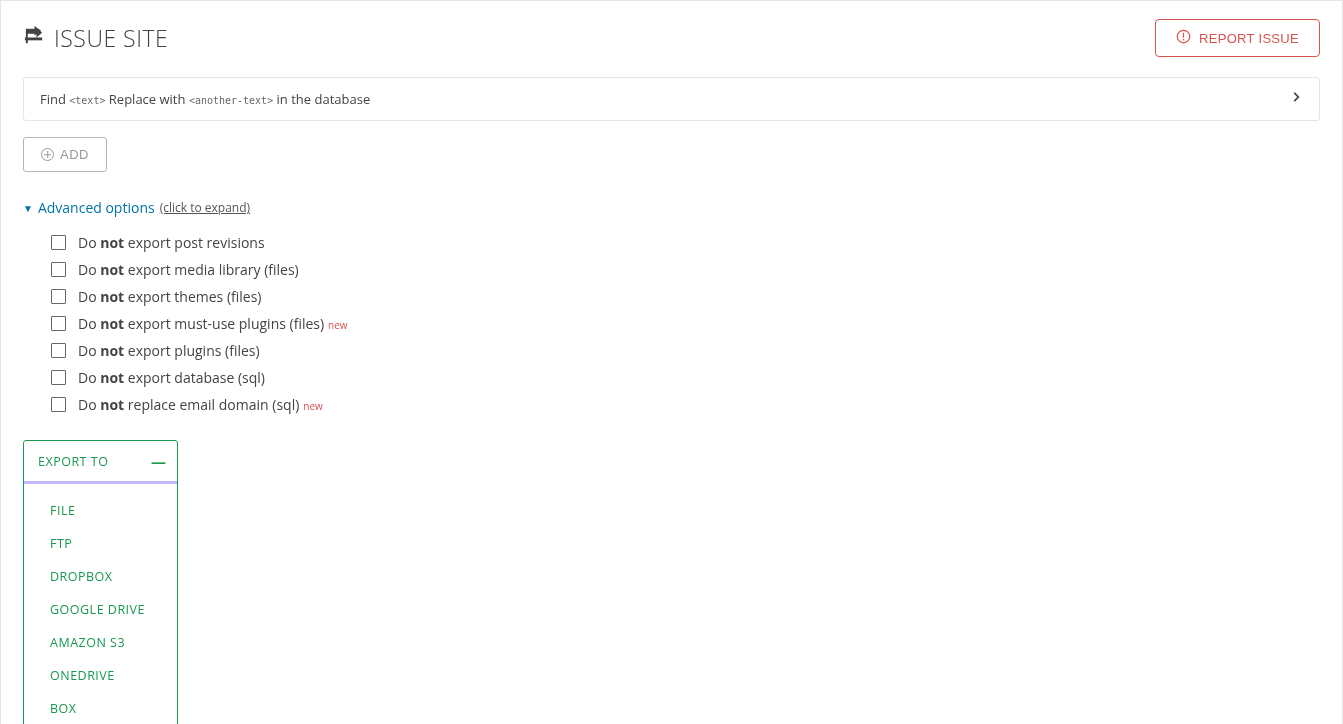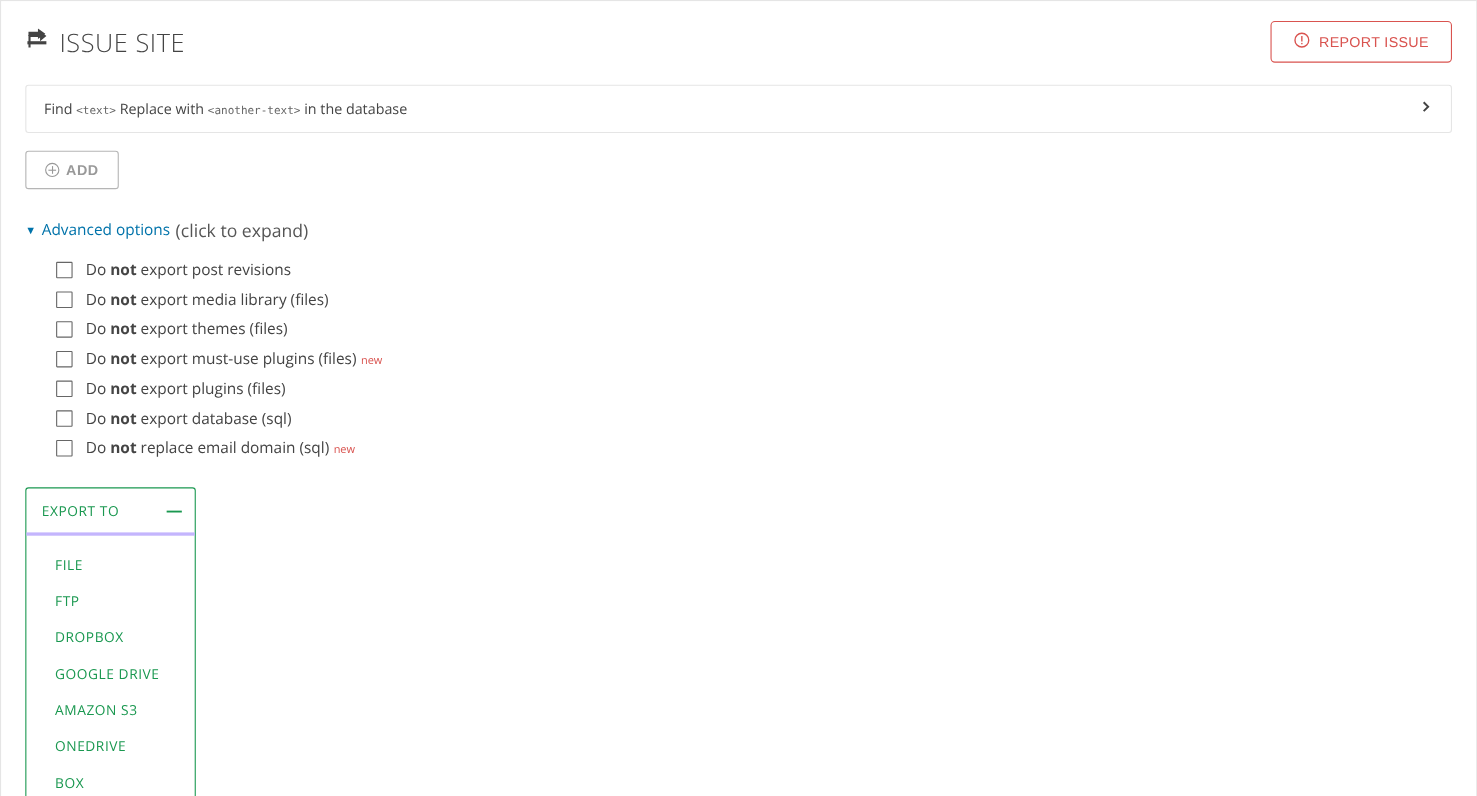--- a/index.html
+++ b/index.html
@@ -9,25 +9,25 @@
   .header-row { display:flex; justify-content:space-between; align-items:center; margin-bottom:20px; }
   .title-wrap { display:flex; align-items:center; gap:8px; }
   .title-wrap svg { width:23px; height:23px; }
   .title { font-size:23px; font-weight:300; color:#444; letter-spacing:0.5px; }
   .report-btn { border:1.5px solid #d9534f; color:#d9534f; background:#fff; border-radius:4px; padding:9px 20px; font-size:13px; font-weight:500; letter-spacing:0.3px; display:flex; align-items:center; gap:8px; cursor:pointer; }
   .report-btn svg { width:15px; height:15px; }
   .find-box { border:1px solid #e5e5e5; border-radius:3px; padding:12px 16px; display:flex; justify-content:space-between; align-items:center; cursor:pointer; }
   .find-box .txt { color:#444; }
   .code-tag { font-family:monospace; font-size:10px; color:#666; }
   .find-box svg { width:14px; height:14px; }
-  .add-btn { margin-top:16px; border:1px solid #b5b5b5; background:#fff; border-radius:3px; padding:9px 17px; color:#999; font-size:13px; font-weight:700; display:flex; align-items:center; gap:6px; cursor:pointer; letter-spacing:0.5px; }
+  .add-btn { margin-top:16px; border:1px solid #b5b5b5; background:#fff; border-radius:3px; padding:9px 17px; color:#999; font-size:13px; font-weight:400; display:flex; align-items:center; gap:6px; cursor:pointer; letter-spacing:0.5px; }
   .adv-header { margin-top:26px; display:flex; align-items:center; gap:5px; cursor:pointer; }
   .adv-header .tri { color:#0073aa; font-size:10px; }
   .adv-header .adv-label { color:#0073aa; font-size:14px; }
-  .adv-header .hint { color:#555; font-size:16px; }
+  .adv-header .hint { color:#555; font-size:12px;text-decoration:underline; }
   .checks { margin-top:12px; padding-left:28px; }
   .chk-row { display:flex; align-items:center; gap:12px; padding:4px 0; }
   .chk { width:15px; height:15px; border:1.5px solid #666; background:#fff; border-radius:1px; flex:0 0 auto; cursor:pointer; }
   .chk-label { font-size:14px; color:#444; }
   .chk-label b { font-weight:700; }
   .new-badge { color:#d9534f; font-size:10px; margin-left:4px; }
   .export-dd { margin-top:22px; width:155px; border:1.5px solid #1a9850; border-radius:3px; background:#fff; }
   .export-dd-header { padding:10px 14px; color:#1a9850; font-size:12.5px; font-weight:500; letter-spacing:0.5px; border-bottom:3px solid #c4b5fd; display:flex; justify-content:space-between; align-items:center; cursor:pointer; }
   .export-dd-header .minus { font-weight:700; font-size:15px; letter-spacing:-3px; }
   .export-dd-body { padding:10px 6px; }

